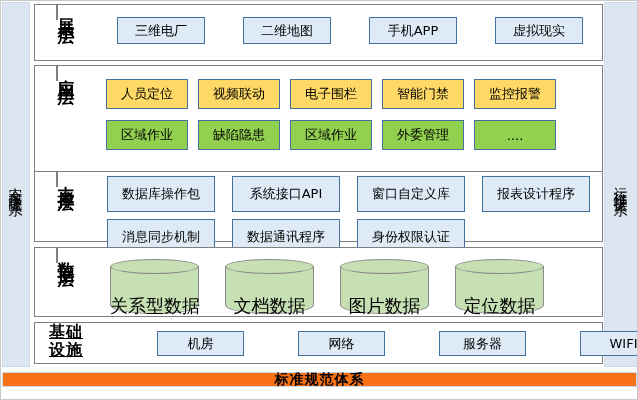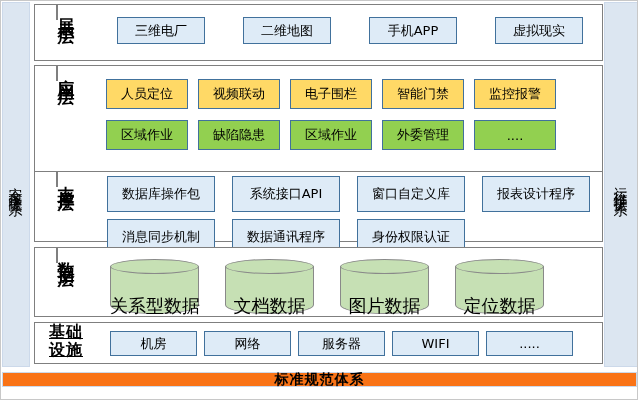--- a/index.html
+++ b/index.html
@@ -64,21 +64,21 @@
   
   .l1-row { margin:12px 0 0 20px; gap:38px; }
   .l1-row .item { width:88px; height:27px; }
   .l2-row1 { margin:13px 0 0 9px; gap:10px; }
   .l2-row2 { margin:11px 0 0 9px; gap:10px; }
   .l2-row1 .item, .l2-row2 .item { width:82px; height:30px; }
   .l3-row1 { margin:4px 0 0 10px; gap:17px; }
   .l3-row2 { margin:7px 0 0 10px; gap:17px; }
   .l3-row1 .item, .l3-row2 .item { width:108px; height:36px; }
   .l5-row { margin:8px 0 0 13px; gap:7px; }
-  .l5-row .item { width:87px; height:25px; }
+  .l5-row .item { width:87px; height:25px;margin-left:47px; }
   
   .cyl-row { margin:11px 0 0 13px; gap:26px; }
   .cylinder { position:relative; width:89px; height:55px; }
   .cyl-top {
     position:absolute; left:0; right:0; top:0; height:15px;
     border-radius:50%; background:#c6e0b4; border:1px solid #898989;
     box-sizing:border-box; z-index:2;
   }
   .cyl-body {
     position:absolute; left:0; right:0; top:7px; bottom:0;

